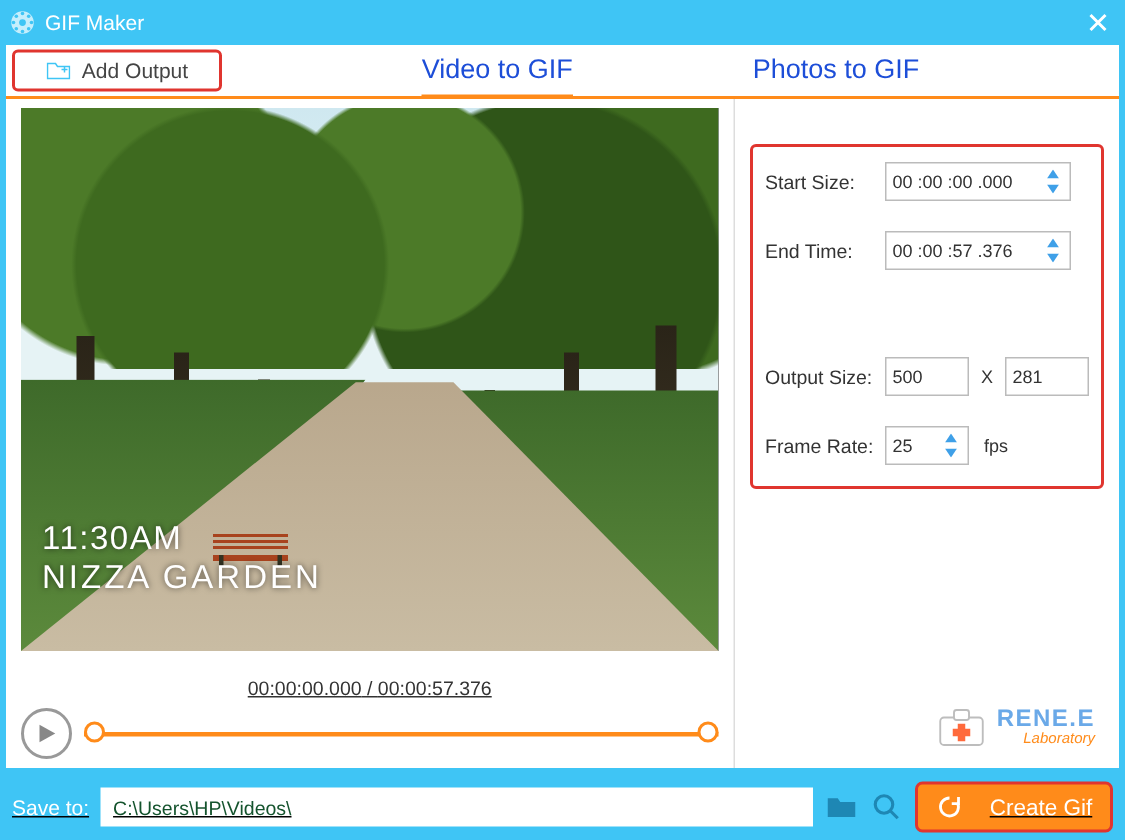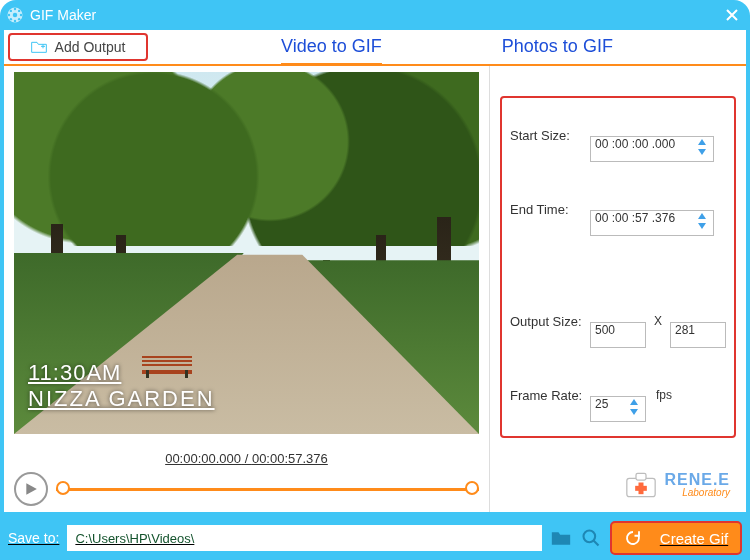--- a/index.html
+++ b/index.html
@@ -1,17 +1,17 @@
 <!DOCTYPE html>
 <html><head>
 <meta charset="utf-8">
 <style>
   * { box-sizing: border-box; margin: 0; padding: 0; font-family: Arial, sans-serif; }
   body { width: 750px; height: 560px; background: #fff; overflow: hidden; }
-  .window { width: 750px; height: 560px; background: #3fc5f5; display: flex; flex-direction: column; border-radius: 16px; }
+  .window { width: 750px; height: 560px; background: #3fc5f5; display: flex; flex-direction: column; }
   .titlebar { height: 30px; display: flex; align-items: center; padding: 0 10px 0 6px; color: #fff; font-size: 14px; }
   .titlebar .logo { width: 18px; height: 18px; margin-right: 6px; }
   .titlebar .title { flex: 1; }
   .titlebar .close { width: 16px; height: 16px; cursor: pointer; }
   .inner { background: #fff; margin: 0 4px 4px 4px; flex: 1; display: flex; flex-direction: column; }
   .topbar { height: 36px; display: flex; align-items: center; border-bottom: 2px solid #ff8b1a; }
   .addfiles { width: 140px; height: 28px; margin: 0 0 0 4px; border: 2px solid #e0352f; border-radius: 4px; display: flex; align-items: center; justify-content: center; font-size: 14px; color: #444; cursor: pointer; gap: 8px; }
   .addfiles svg { width: 16px; height: 14px; }
   .tabs { flex: 1; display: flex; justify-content: center; gap: 120px; }
   .tab { font-size: 18px; color: #1d4ed8; padding: 6px 0; cursor: pointer; }
@@ -23,34 +23,34 @@
   .sky { position:absolute; inset:0; background: linear-gradient(#cfe8f0,#e6f3f5 35%,#e6f3f5); }
   .path { position:absolute; bottom:0; left:0; right:0; height:55%; background: linear-gradient(#b7a58a,#c9bca3); clip-path: polygon(0% 100%, 100% 100%, 62% 10%, 48% 10%); }
   .grassL { position:absolute; bottom:0; left:0; width:52%; height:50%; background: linear-gradient(#3e6a2a,#5c8a3c); clip-path: polygon(0% 100%, 0% 0%, 95% 0%, 40% 100%); }
   .grassR { position:absolute; bottom:0; right:0; width:50%; height:48%; background: linear-gradient(#3e6a2a,#5c8a3c); clip-path: polygon(100% 100%, 100% 0%, 5% 0%, 60% 100%); }
   .canopy { position:absolute; top:0; left:0; right:0; height:48%; background: radial-gradient(circle at 30% 60%, #3e6a1f 0 30%, transparent 31%), radial-gradient(circle at 55% 40%, #4c7a28 0 28%, transparent 29%), radial-gradient(circle at 75% 65%, #2f5518 0 32%, transparent 33%), radial-gradient(circle at 15% 35%, #4c7a28 0 26%, transparent 27%), radial-gradient(circle at 90% 40%, #3e6a1f 0 25%, transparent 26%); }
   .trunk { position:absolute; background: linear-gradient(#2a2418,#4a3f2c); }
   .bench { position:absolute; bottom:56px; left:128px; width:50px; height:22px; }
   .bench .slats{ position:absolute; top:0; width:100%; height:10px; background:repeating-linear-gradient(#a8431e 0 2px, transparent 2px 4px);}
   .bench .seat{ position:absolute; top:14px; width:100%; height:4px; background:#a8431e;}
   .bench .leg{position:absolute;bottom:0;width:3px;height:8px;background:#332;}
-  .overlaytxt { position:absolute; bottom:22px; left:14px; color:#fff; font-family: "Times New Roman", serif; text-shadow: 0 0 4px rgba(0,0,0,.6); text-decoration: underline; }
+  .overlaytxt { position:absolute; bottom:36px; left:14px; color:#fff; font-family: "Times New Roman", serif; text-shadow: 0 0 4px rgba(0,0,0,.6); }
   .overlaytxt .t1{ font-size:22px; letter-spacing:1px;}
   .overlaytxt .t2{ font-size:22px; letter-spacing:2px;}
   .timecodes { text-align:center; font-size:13px; color:#333; margin-top:17px;text-decoration:underline; }
   .playerrow { display:flex; align-items:center; gap:8px; margin-top:6px; }
   .playbtn { width:34px; height:34px; border-radius:50%; border:2px solid #999; display:flex; align-items:center; justify-content:center; cursor:pointer; }
   .playbtn svg{ width:14px; height:14px; }
   .track { flex:1; height:20px; position:relative; }
   .track .bar{ position:absolute; top:9px; left:0; right:0; height:3px; background:#ff8b1a; }
   .track .handle{ position:absolute; top:2px; width:14px; height:14px; border-radius:50%; background:#fff; border:2px solid #ff8b1a; box-shadow:0 0 0 2px #fff inset; }
   .right { flex:1; padding: 30px 10px 6px 10px; display:flex; flex-direction:column; }
   .settings { border:2px solid #e0352f; border-radius:4px; padding: 10px 8px 14px 8px; display:grid; grid-template-columns: 80px 1fr; row-gap: 20px; align-items:center; font-size:13px; color:#333; }
   .settings .label { white-space:nowrap; }
-  .numbox { height:26px; border:1px solid #bbb; display:inline-flex; padding:0 4px; font-size:12px; background:#fff; position:relative;margin-top:28px;}
+  .numbox { height:26px; border:1px solid #bbb; display:inline-flex; align-items:center; padding:0 4px; font-size:12px; background:#fff; position:relative;}
   .numbox.wide{ width:124px;}
   .numbox.small{ width:56px;}
   .spin { width:14px; display:flex; flex-direction:column; margin-left:auto; }
   .spin .up,.spin .dn{ height:10px; display:flex; align-items:center; justify-content:center; cursor:pointer;}
   .spin svg{ width:8px; height:6px; }
   .sizerow{ display:flex; align-items:center; gap:8px; font-size:12px;}
   .fpsrow{ display:flex; align-items:center; gap:10px; font-size:12px;}
   .brand { margin-top:auto; margin-left:auto; display:flex; align-items:center; gap:6px; padding: 0 6px 6px 0;}
   .brand .bag{ width:34px; height:30px; }
   .brand .txt{ display:flex; flex-direction:column; line-height:1; }

